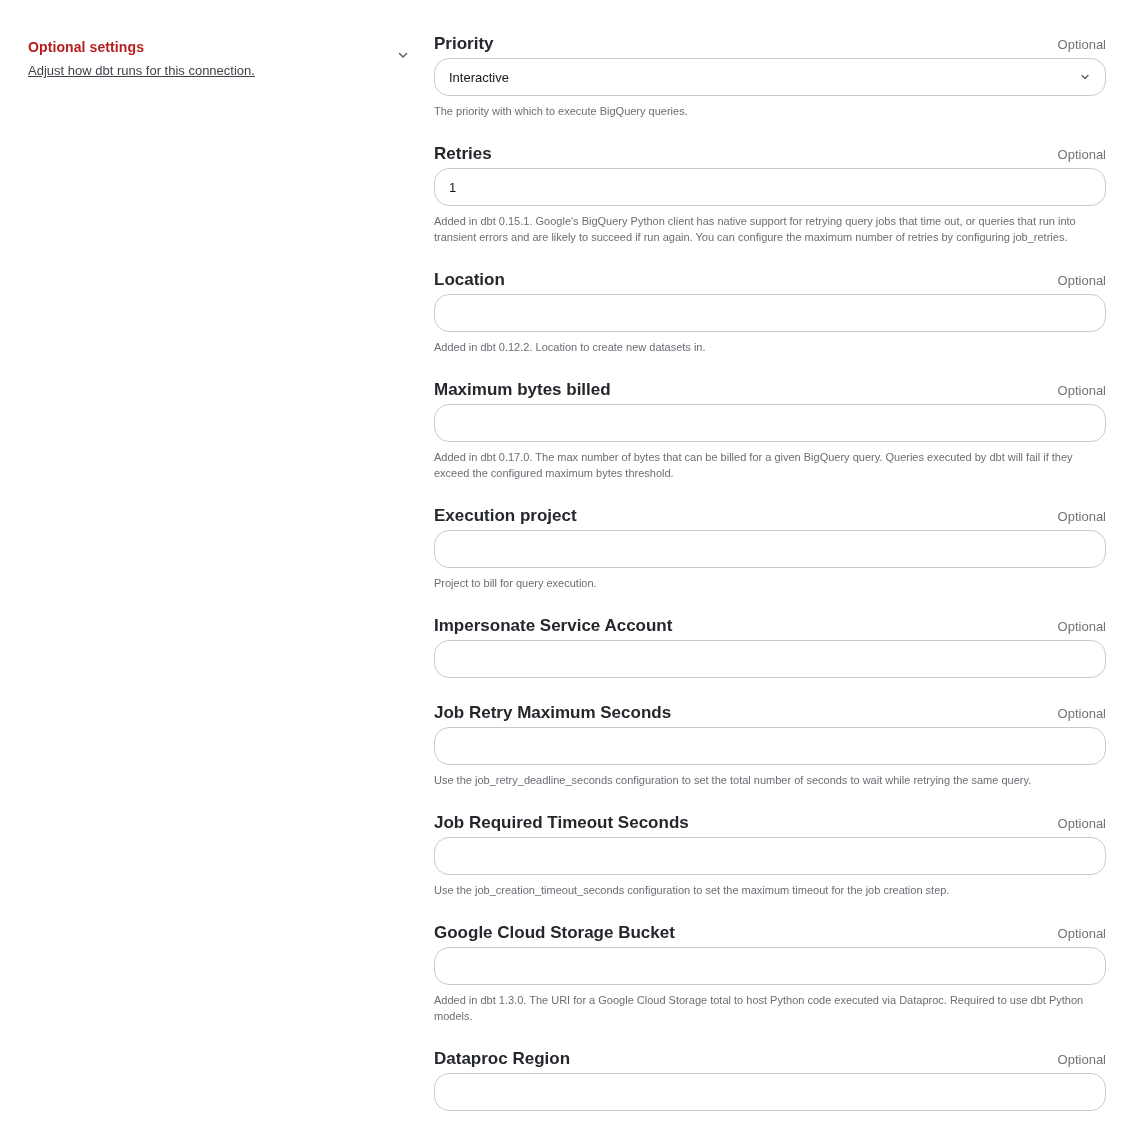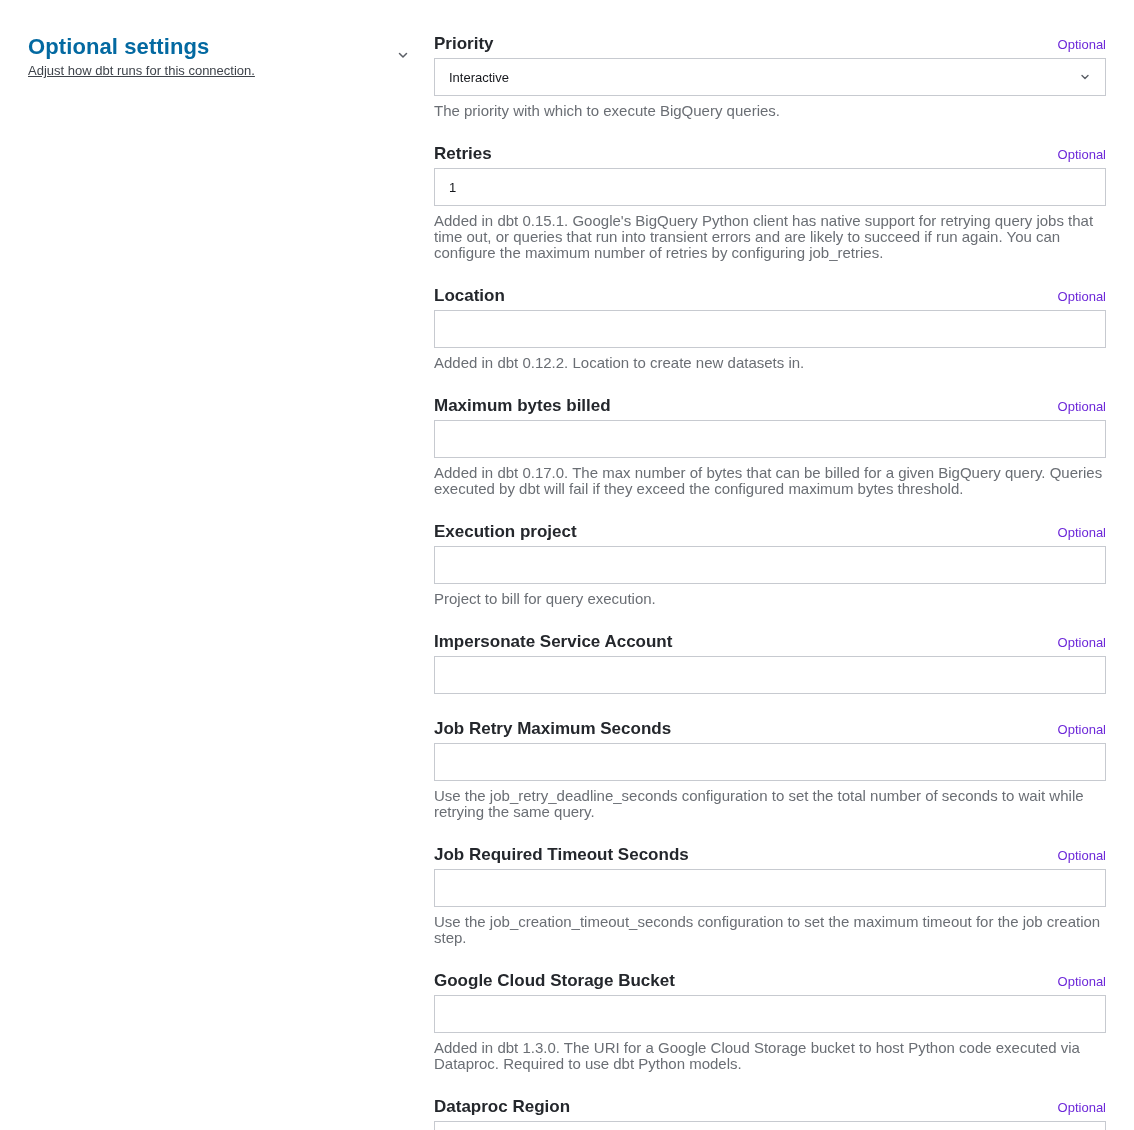--- a/index.html
+++ b/index.html
@@ -20,24 +20,24 @@
   
   .intro {
     width: 384px;
     flex: 0 0 384px;
     display: flex;
     justify-content: space-between;
     align-items: flex-start;
   }
   .intro-text { max-width: 330px; }
   .intro-title {
-    font-size: 22px;
+    font-size: 14px;
     font-weight: 700;
     letter-spacing: .1px;
-    color: #0369a1;
+    color: #b91c1c;
     line-height: 22px;
   }
   .intro-subtitle {
     font-size: 13px;
     color: #3f444b;
     line-height: 17px;
     margin-top: 4px;
     text-decoration: underline;
   }
   .collapse-btn {
@@ -64,50 +64,50 @@
     margin-bottom: 6px;
   }
   .field-label {
     font-size: 17px;
     font-weight: 600;
     color: #24272c;
     line-height: 15px;
   }
   .optional-badge {
     font-size: 13px;
-    color: #6d28d9;
+    color: #737373;
     line-height: 15px;
   }
   .control {
     position: relative;
     width: 100%;
   }
   .text-input, .select-box {
     width: 100%;
     height: 38px;
     border: 1px solid #c7cad0;
-    border-radius: 0;
+    border-radius: 15px;
     background: #ffffff;
     font-family: "Liberation Sans", "DejaVu Sans", sans-serif;
     font-size: 13px;
     color: #16181d;
     padding: 0 14px;
     outline: none;
   }
   .select-box {
     display: flex;
     align-items: center;
     justify-content: space-between;
     cursor: pointer;
   }
   .select-value { font-size: 13px; color: #16181d; }
   .select-chevron { color: #5b5f66; line-height: 0; }
   .helper {
     margin-top: 7px;
-    font-size: 15px;
+    font-size: 11px;
     line-height: 16px;
     color: #6a6e74;
   }
 </style>
 </head>
 <body>
 
 <div class="page">
 
   <div class="intro">
@@ -230,21 +230,21 @@
 
   <div class="field">
     <div class="label-row">
       <span class="field-label">Google Cloud Storage Bucket</span>
       <span class="optional-badge">Optional</span>
     </div>
     <div class="control">
       <input class="text-input" type="text" style="">
       
     </div>
-    <p class="helper">Added in dbt 1.3.0. The URI for a Google Cloud Storage bucket to host Python code executed via Dataproc. Required to use dbt Python models.</p>
+    <p class="helper">Added in dbt 1.3.0. The URI for a Google Cloud Storage total to host Python code executed via Dataproc. Required to use dbt Python models.</p>
   </div>
 
   <div class="field">
     <div class="label-row">
       <span class="field-label">Dataproc Region</span>
       <span class="optional-badge">Optional</span>
     </div>
     <div class="control">
       <input class="text-input" type="text" style="">
       

